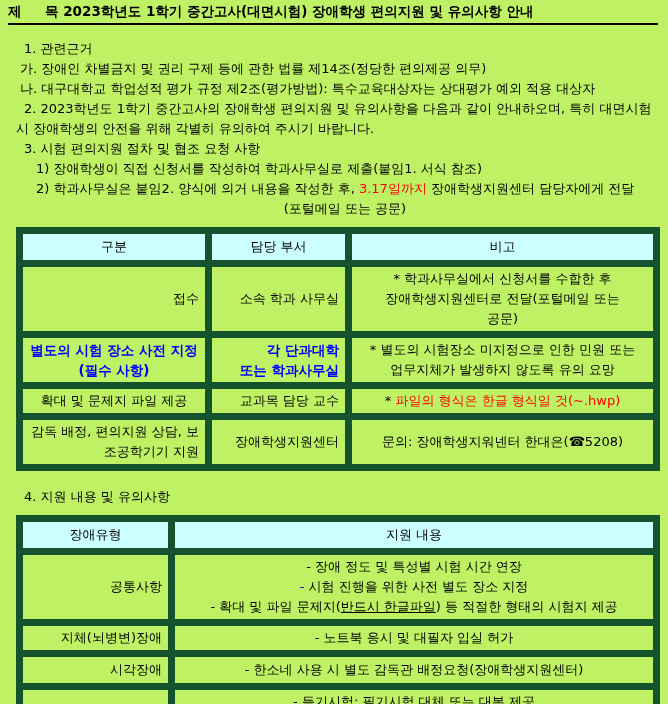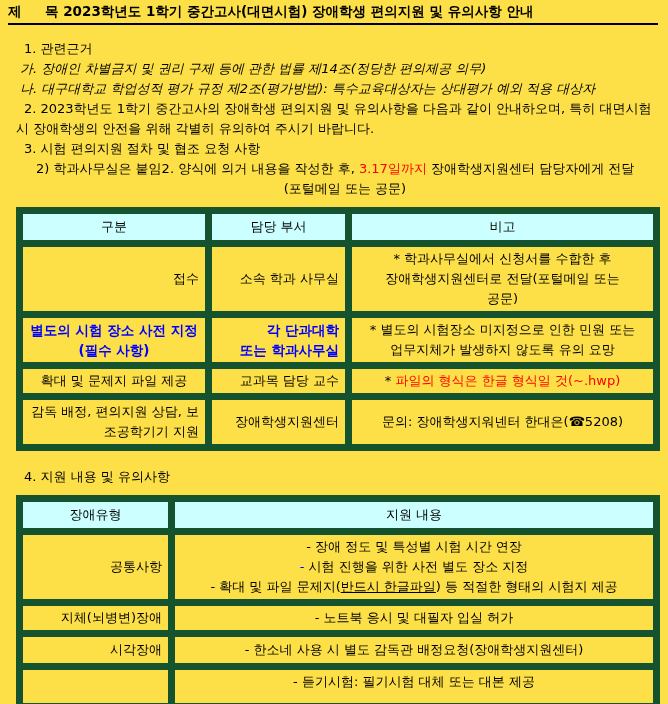--- a/index.html
+++ b/index.html
@@ -1,31 +1,31 @@
 <!DOCTYPE html>
 <html><head>
 <meta charset="utf-8">
 <style>
   html,body { margin:0; padding:0; background:#fff; }
   .page {
     position:relative; width:668px; height:704px; overflow:hidden;
-    background:#fde047; color:#000;
+    background:#bef264; color:#000;
     font-family:"DejaVu Sans","Liberation Sans",sans-serif;
     font-size:13px;
   }
   .title {
     margin:3px 10px 0 8px; line-height:17px; padding-bottom:3px;
     border-bottom:2px solid #000;
     font-weight:bold; font-size:13.5px; white-space:pre-wrap;
   }
   .bodytext { margin-top:14px; }
   .ln { height:20px; line-height:20px; white-space:nowrap; }
   .i0 { margin-left:24px; }
   .i05 { margin-left:16px; }
-  .i1 { margin-left:20px;font-style:italic; }
+  .i1 { margin-left:20px; }
   .i2 { margin-left:36px; }
   .i3 { margin-left:22px;text-align:center; }
   .gap { margin-top:5px; }
   .secgap { margin-top:16px; }
   .red { color:#FF0000; font-weight:normal; }
   .blue { color:#0000FF; }
   .bluebold { color:#0000FF; font-weight:bold; font-size:13.5px; }
   .u { text-decoration:underline; }
 
   table.tbl {
@@ -59,20 +59,21 @@
 
   <div class="title">제     목 2023학년도 1학기 중간고사(대면시험) 장애학생 편의지원 및 유의사항 안내</div>
 
   <div class="bodytext">
     <div class="ln i0">1. 관련근거</div>
     <div class="ln i1">가. 장애인 차별금지 및 권리 구제 등에 관한 법률 제14조(정당한 편의제공 의무)</div>
     <div class="ln i1">나. 대구대학교 학업성적 평가 규정 제2조(평가방법): 특수교육대상자는 상대평가 예외 적용 대상자</div>
     <div class="ln i0">2. 2023학년도 1학기 중간고사의 장애학생 편의지원 및 유의사항을 다음과 같이 안내하오며, 특히 대면시험</div>
     <div class="ln i05">시 장애학생의 안전을 위해 각별히 유의하여 주시기 바랍니다.</div>
     <div class="ln i0">3. 시험 편의지원 절차 및 협조 요청 사항</div>
+    <div class="ln i2">1) 장애학생이 직접 신청서를 작성하여 학과사무실로 제출(붙임1. 서식 참조)</div>
     <div class="ln i2"><span>2) 학과사무실은 붙임2. 양식에 의거 내용을 작성한 후, </span><span class="red">3.17일까지</span><span> 장애학생지원센터 담당자에게 전달</span></div>
     <div class="ln i3">(포털메일 또는 공문)</div>
   </div>
 
   <table class="tbl t1">
     <colgroup>
         <col style="width:189px">
         <col style="width:140px">
         <col>
       </colgroup>

